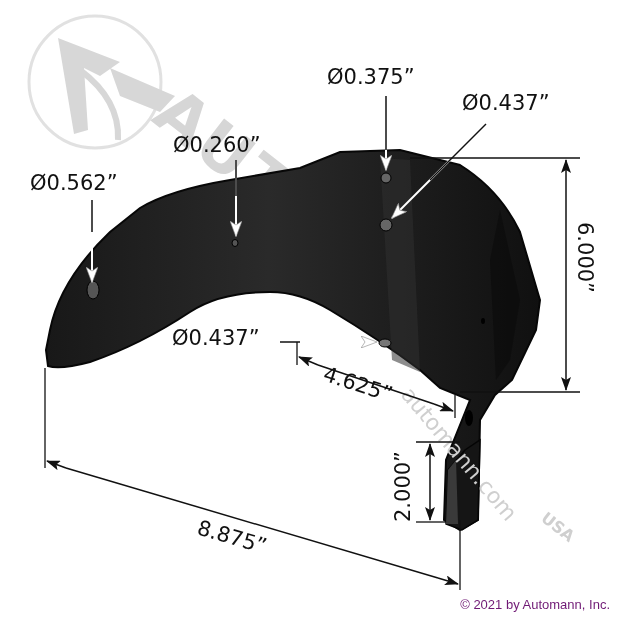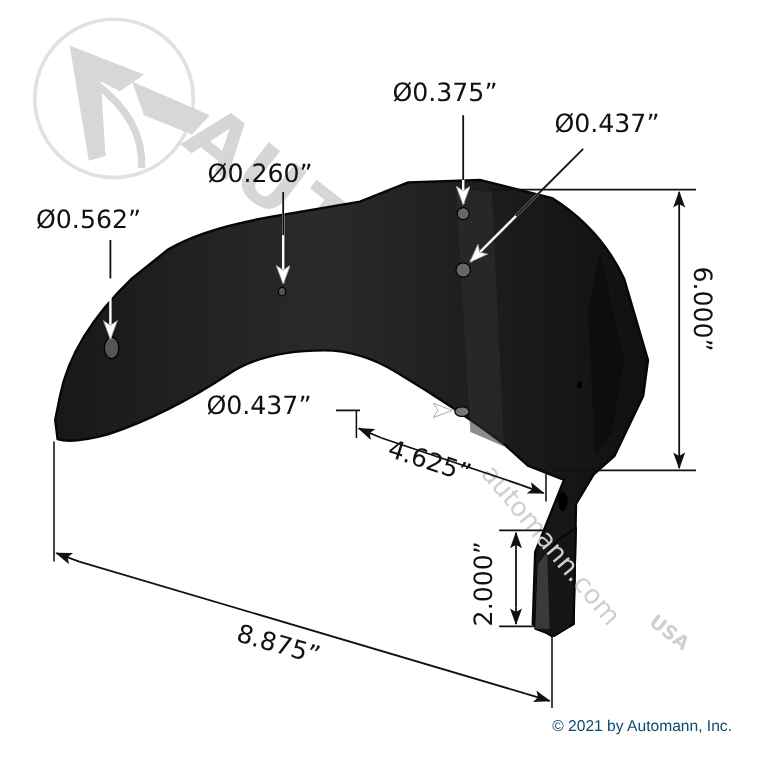--- a/index.html
+++ b/index.html
@@ -1,19 +1,19 @@
 <!DOCTYPE html>
 <html><head>
 <meta charset="utf-8">
 <style>
   html, body { margin: 0; padding: 0; background: #ffffff; }
   body { width: 632px; height: 632px; overflow: hidden; position: relative; font-family: "DejaVu Sans", sans-serif; }
   #stage { position: absolute; left: 0; top: 0; width: 632px; height: 632px; }
   .dim-label { font-family: "DejaVu Sans", sans-serif; font-size: 21px; fill: #111111; }
-  .copyright { position: absolute; right: 22px; bottom: 20px; font-family: "Liberation Sans", sans-serif; font-size: 13px; color: #0c4a6e; }
+  .copyright { position: absolute; right: 22px; bottom: 20px; font-family: "Liberation Sans", sans-serif; font-size: 13px; color: #701a75; }
 </style>
 </head>
 <body>
 
 <svg id="stage" viewBox="0 0 632 632" xmlns="http://www.w3.org/2000/svg">
   <defs>
     <marker id="arrowBlack" markerWidth="14" markerHeight="10" refX="13" refY="5" orient="auto" markerUnits="userSpaceOnUse">
       <path d="M0,0 L14,5 L0,10 L3,5 Z" fill="#111111"></path>
     </marker>
     <marker id="arrowWhite" markerWidth="16" markerHeight="12" refX="15" refY="6" orient="auto" markerUnits="userSpaceOnUse">

